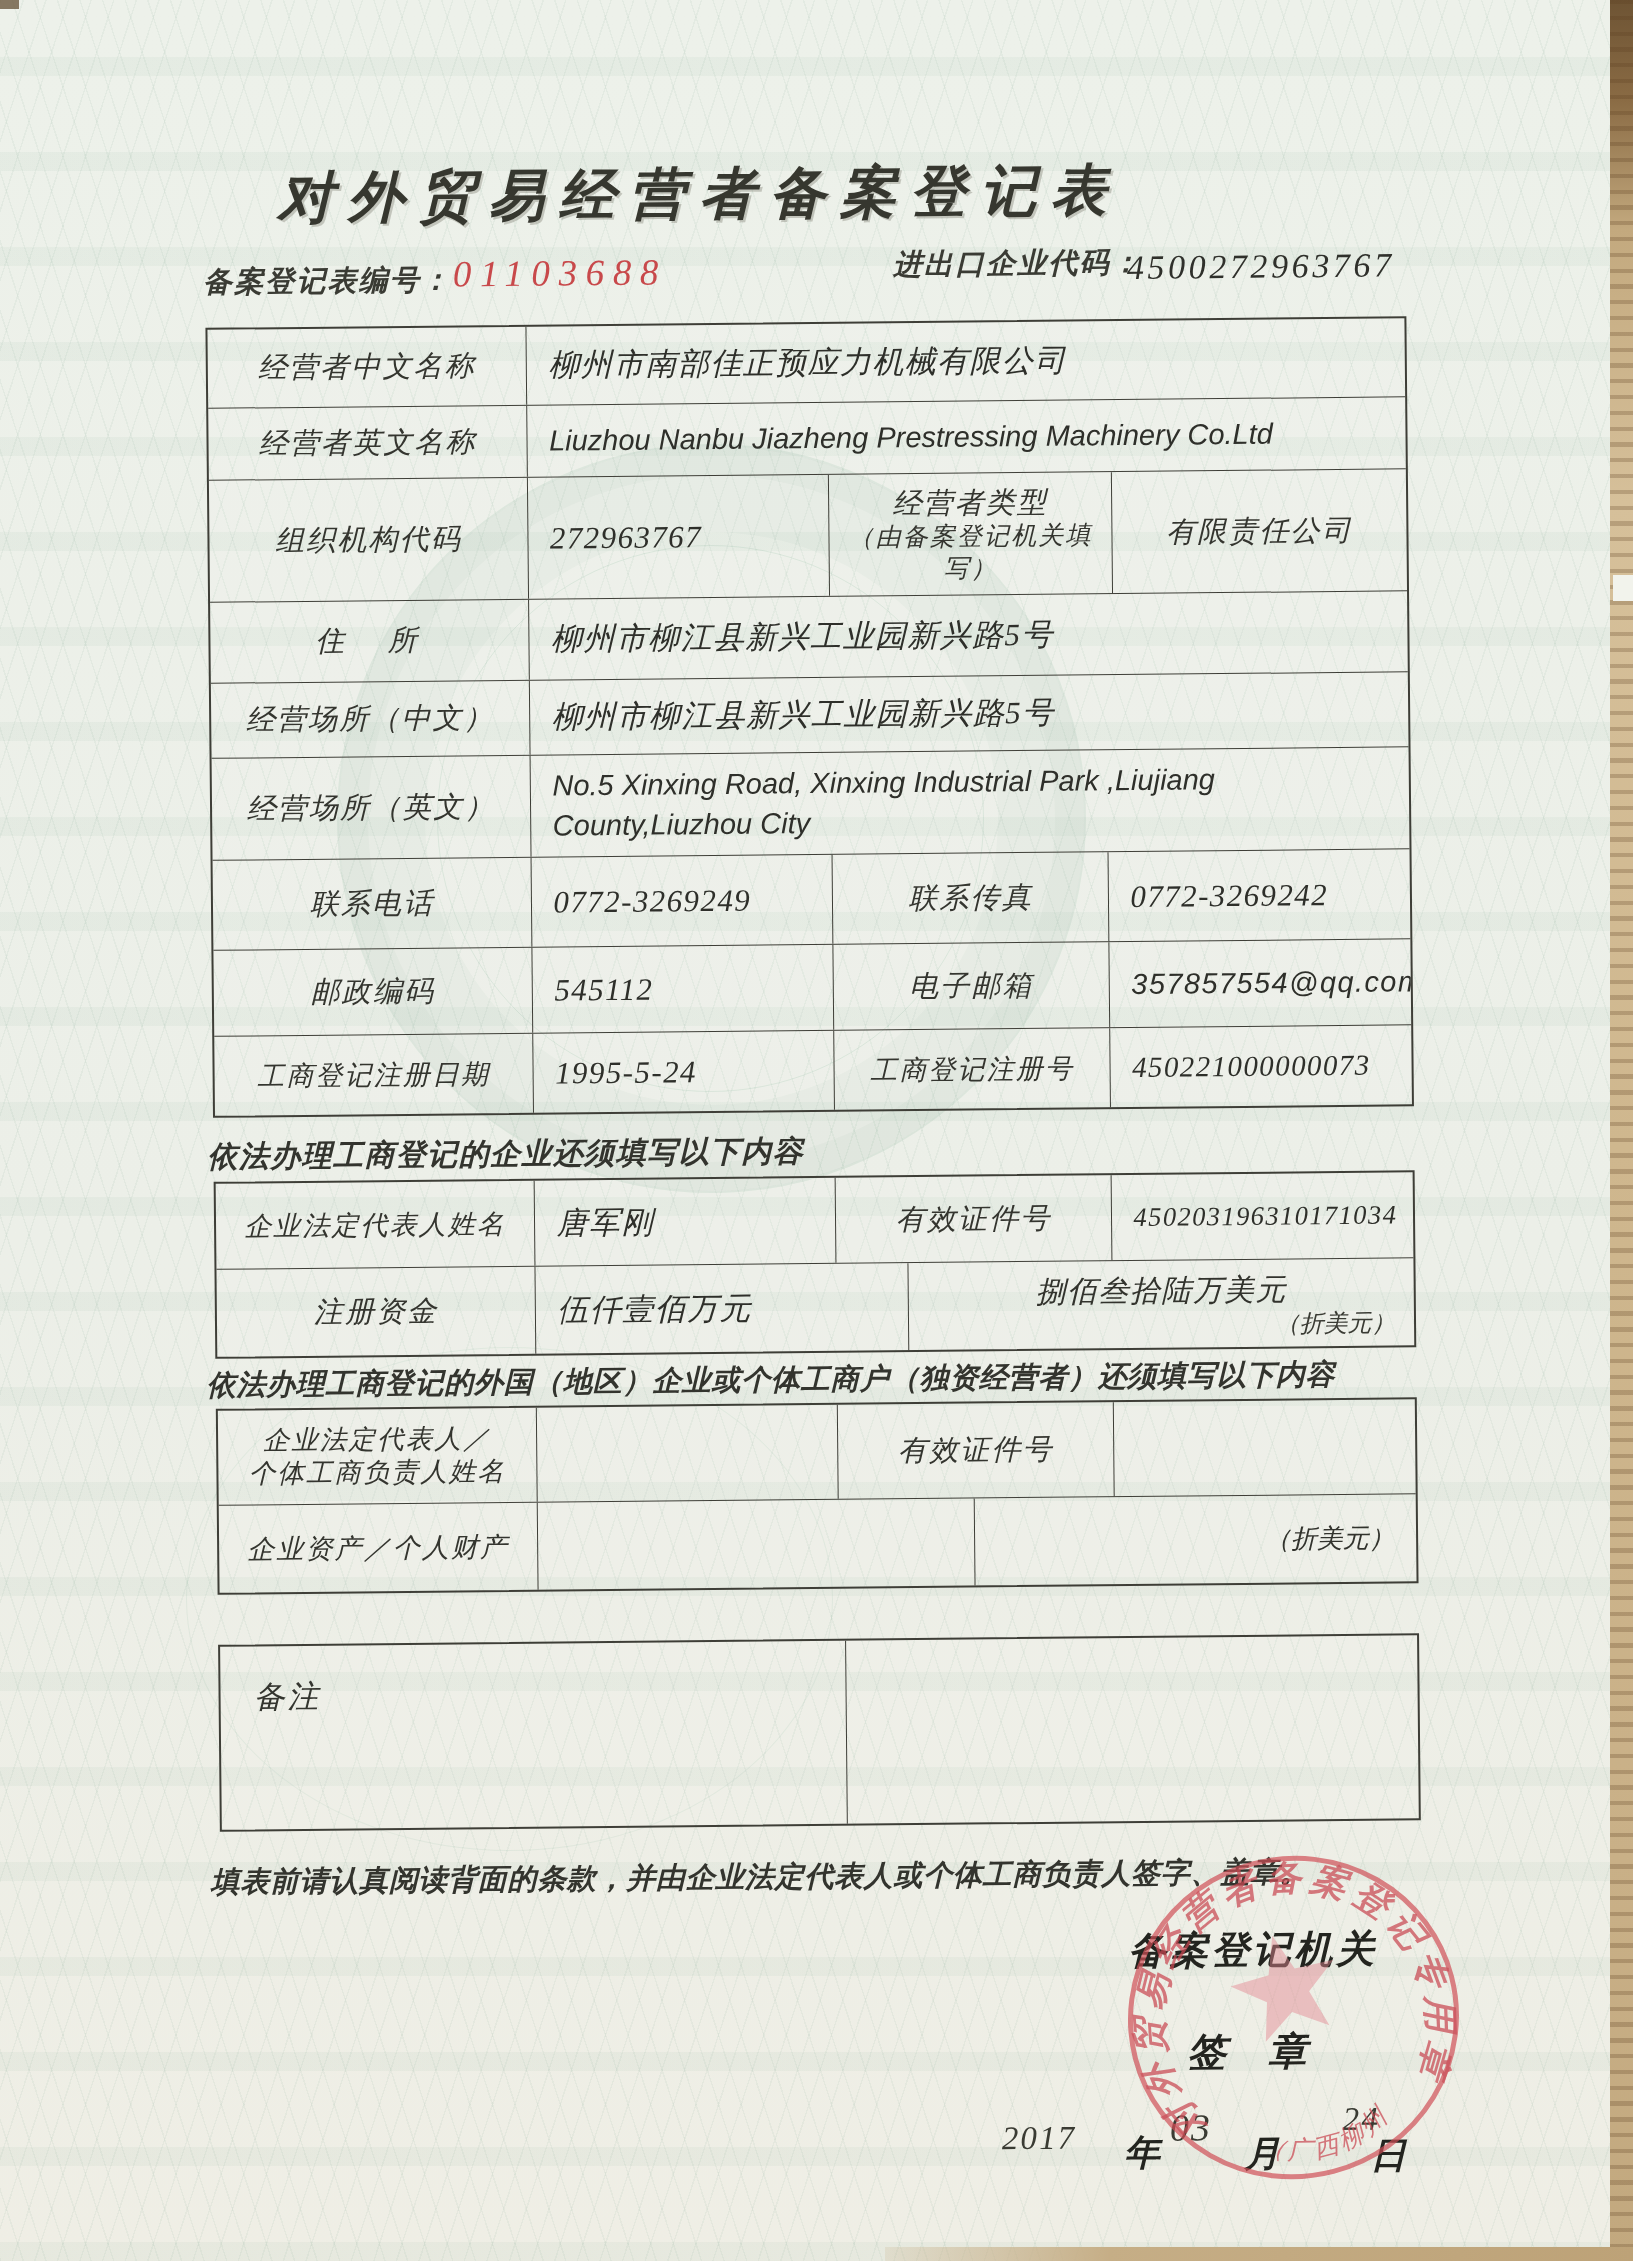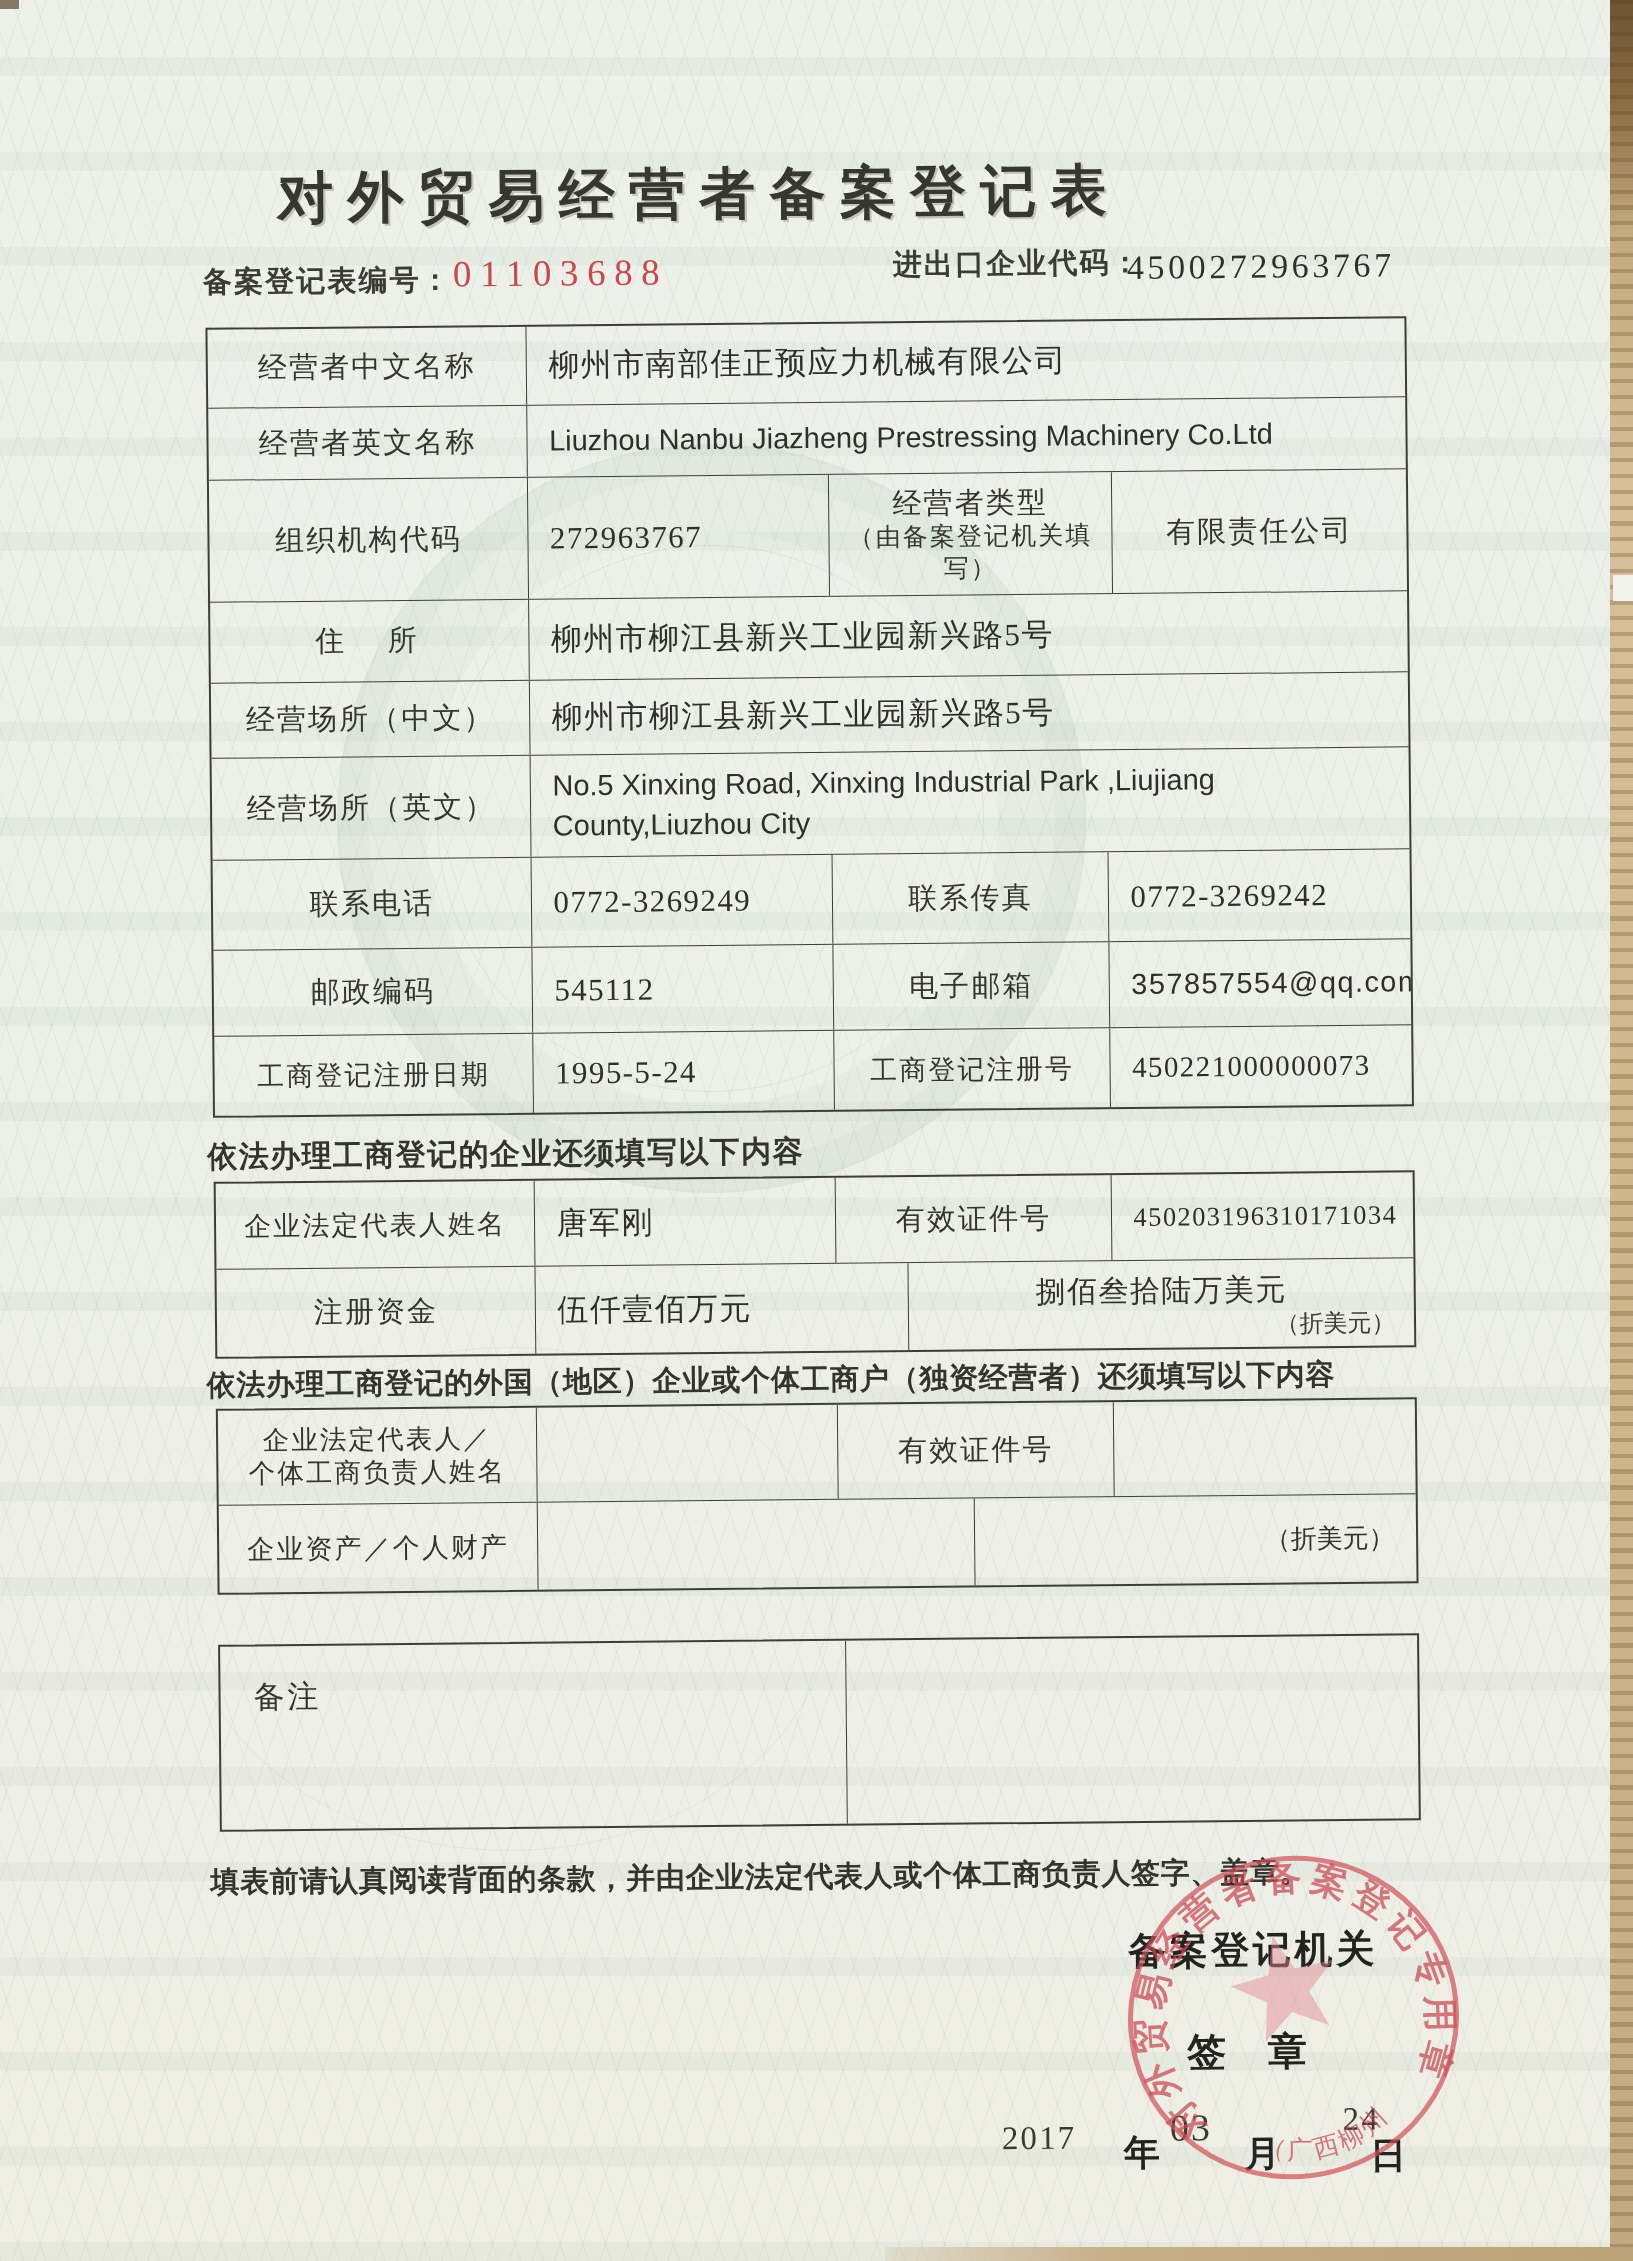--- a/index.html
+++ b/index.html
@@ -1,19 +1,19 @@
 <!DOCTYPE html>
 <html style="font-size:11.5px"><head>
 <meta charset="utf-8">
 <style>
   html,body{margin:0;padding:0;}
   body{width:1634px;height:2261px;overflow:hidden;
        font-family:"Liberation Serif","DejaVu Serif",serif;color:#32332d;}
   .paper{position:relative;width:1634px;height:2261px;
-         background:linear-gradient(180deg,#edf1ea 0%,#ecefe8 55%,#efeee5 100%);overflow:hidden;}
+         background:linear-gradient(180deg,#edf1ea 0%,#ecefe8 55%,#efeee5 100%);overflow:hidden;font-style:italic;}
   
   .paper::before{content:"";position:absolute;inset:0;pointer-events:none;
      background:
        repeating-linear-gradient(108deg, rgba(140,175,155,0.10) 0 1.4px, transparent 1.4px 21.5px),
        repeating-linear-gradient(72deg,  rgba(140,175,155,0.10) 0 1.4px, transparent 1.4px 21.5px),
        repeating-linear-gradient(0deg,   rgba(120,165,140,0.07) 0 18.6px, transparent 18.6px 95px);}
   .wm{position:absolute;border-radius:50%;pointer-events:none;}
   .wm1{left:337px;top:444px;width:745px;height:745px;border:2.1px solid rgba(110,165,135,0.14);
        box-shadow:inset 0 0 0 29px rgba(110,165,135,0.05), inset 0 0 0 86px rgba(110,165,135,0.05);}
   .wm2{left:437px;top:545px;width:545px;height:545px;border:1.4px solid rgba(110,165,135,0.16);}

